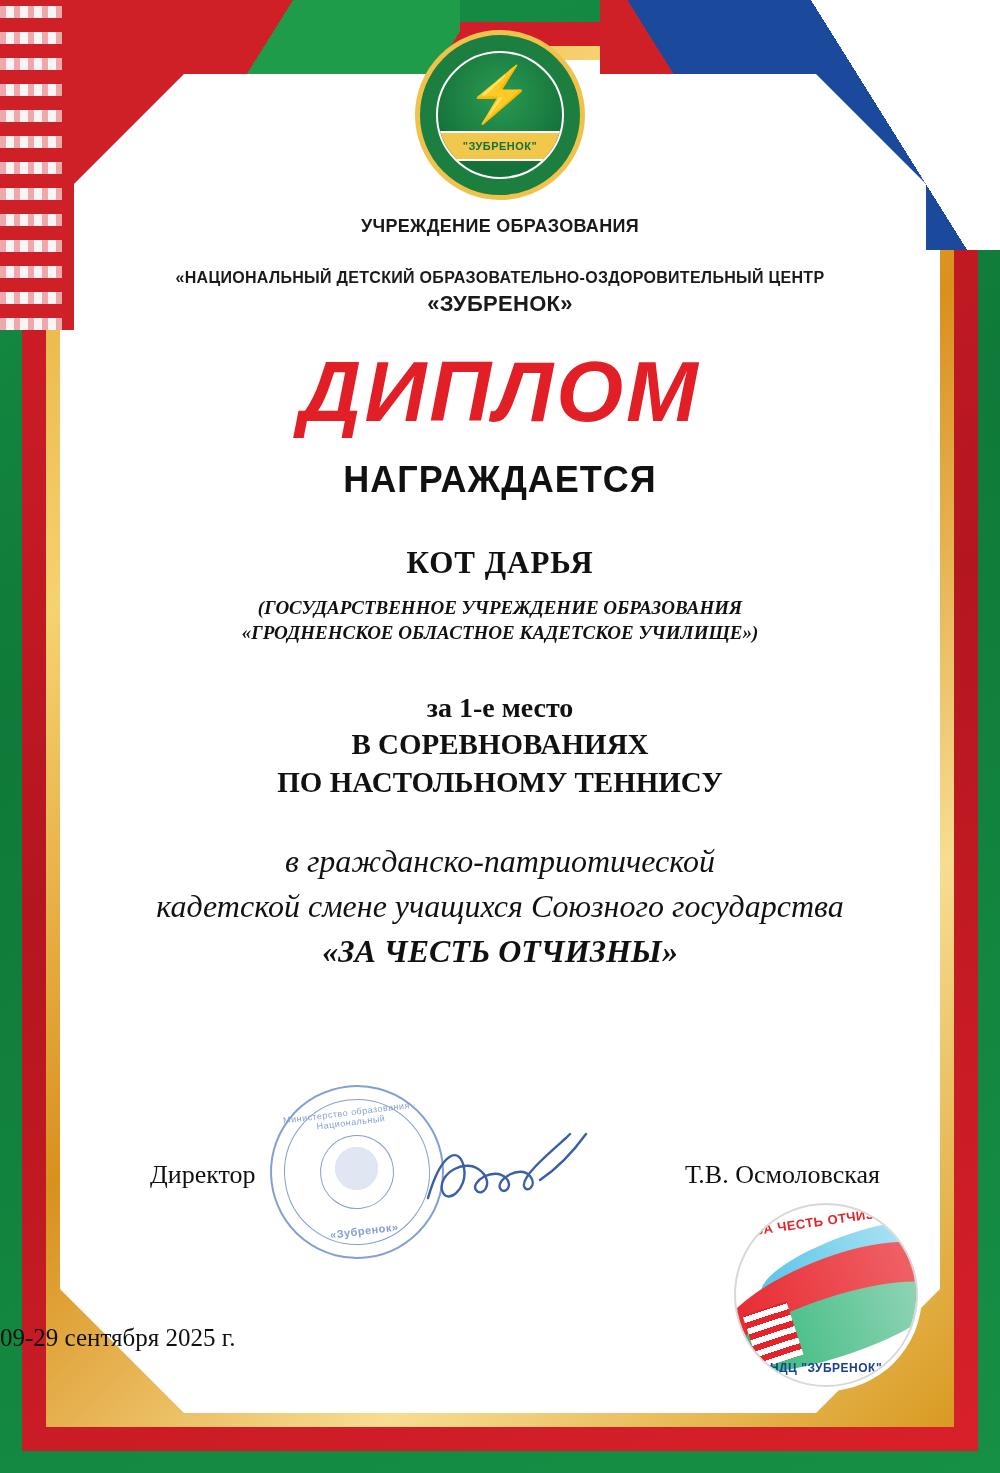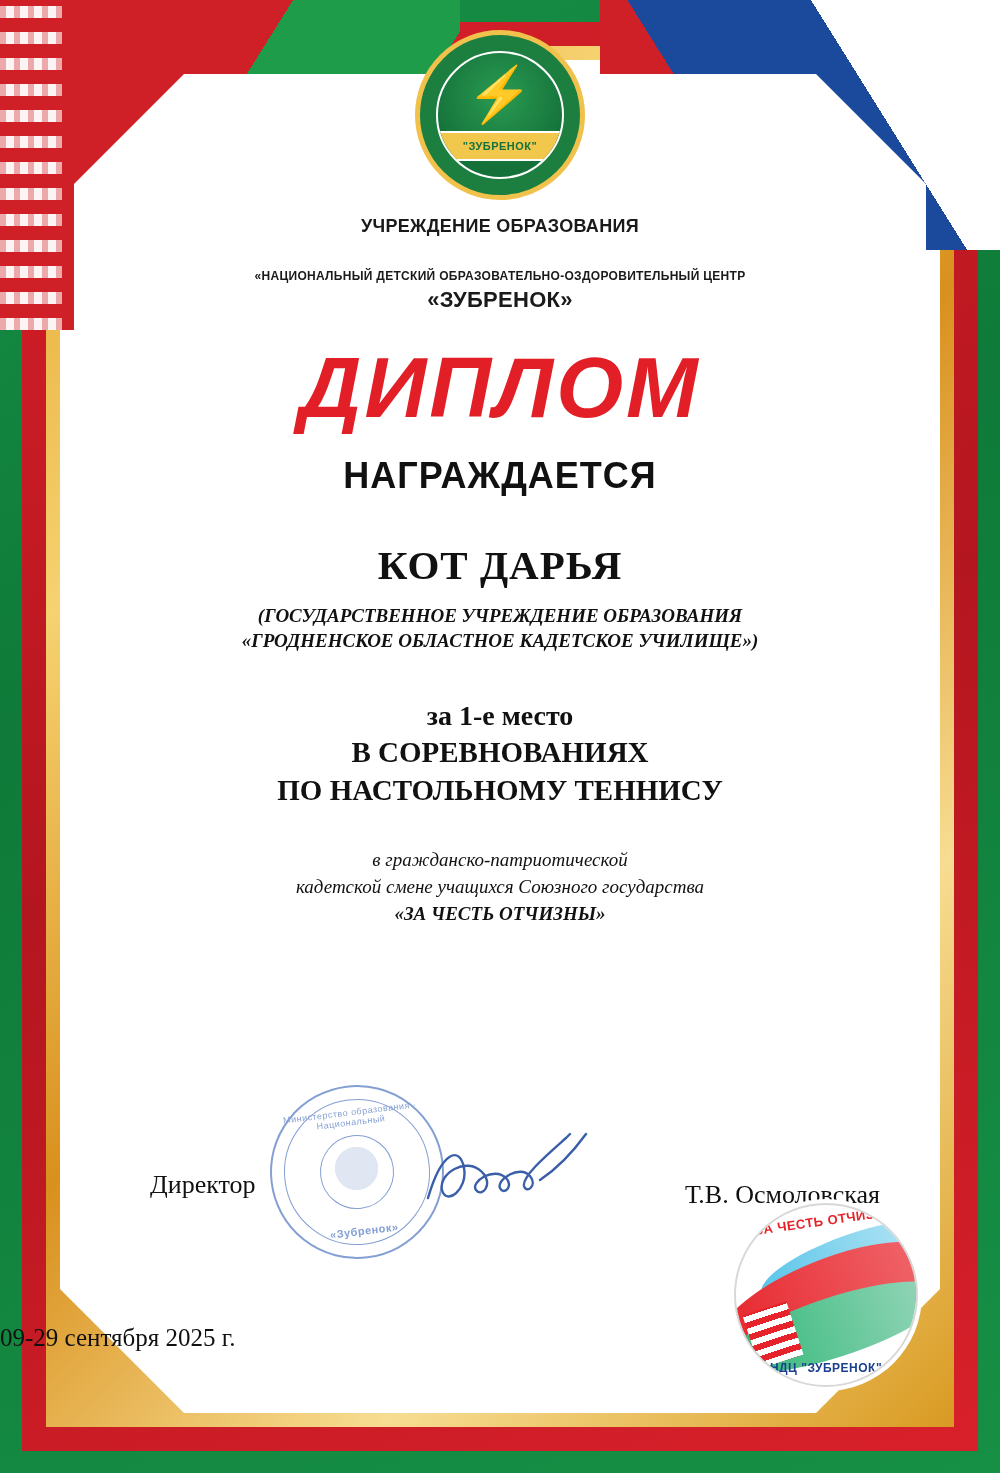--- a/index.html
+++ b/index.html
@@ -148,21 +148,21 @@
     text-align: center;
     color: #111;
   }
   .org-line {
     font-size: 18px;
     font-weight: bold;
     letter-spacing: .3px;
     margin: 0 0 4px 0;
     color: #1a1a1a;
   }
-  .org-line.l2 { font-size: 12px; margin-top: 32px; }
+  .org-line.l2 { font-size: 16px; margin-top: 32px; }
   .org-line.l3 { font-size: 22px; margin-top: 4px; }
 
   .title-diplom {
     margin: 34px 0 0 0;
     font-size: 86px;
     font-weight: bold;
     color: #e21f26;
     letter-spacing: 3px;
     line-height: .95;
     font-family: "Liberation Sans", sans-serif;
@@ -170,21 +170,21 @@
   }
   .subtitle {
     margin: 26px 0 0 0;
     font-size: 36px;
     font-weight: bold;
     letter-spacing: 1px;
     color: #111;
   }
   .recipient {
     margin: 44px 0 0 0;
-    font-size: 41px;
+    font-size: 31px;
     font-weight: bold;
     letter-spacing: 1px;
     font-family: "Liberation Serif", serif;
   }
   .school {
     margin: 14px 0 0 0;
     font-size: 19px;
     font-weight: bold;
     font-style: italic;
     font-family: "Liberation Serif", serif;
@@ -199,45 +199,45 @@
   }
   .competition {
     margin: 2px 0 12px 0;
     font-size: 29px;
     font-weight: bold;
     font-family: "Liberation Serif", serif;
     line-height: 1.3;
   }
   .shift {
     margin: 38px 0 0 0;
-    font-size: 19px;
+    font-size: 32px;
     font-style: italic;
     font-family: "Liberation Serif", serif;
     line-height: 1.4;
   }
   .shift-name {
     font-weight: bold;
     font-style: italic;
   }
 
   
   .sign-row {
     position: absolute;
     left: 150px;
     right: 120px;
     top: 1160px;
     display: flex;
-    align-items: center;
+    align-items: flex-start;
     justify-content: space-between;
     font-family: "Liberation Serif", serif;
     font-size: 26px;
     color: #111;
   }
   .sign-label { padding-bottom: 2px; }
-  .sign-name { padding-bottom: 2px; margin-top: 20px; }
+  .sign-name { padding-bottom: 2px; }
 
   .stamp {
     position: absolute;
     left: 270px;
     top: 1085px;
     width: 170px; height: 170px;
     border-radius: 50%;
     border: 2px solid #5b7fc4;
     color: #5b7fc4;
     opacity: .75;

